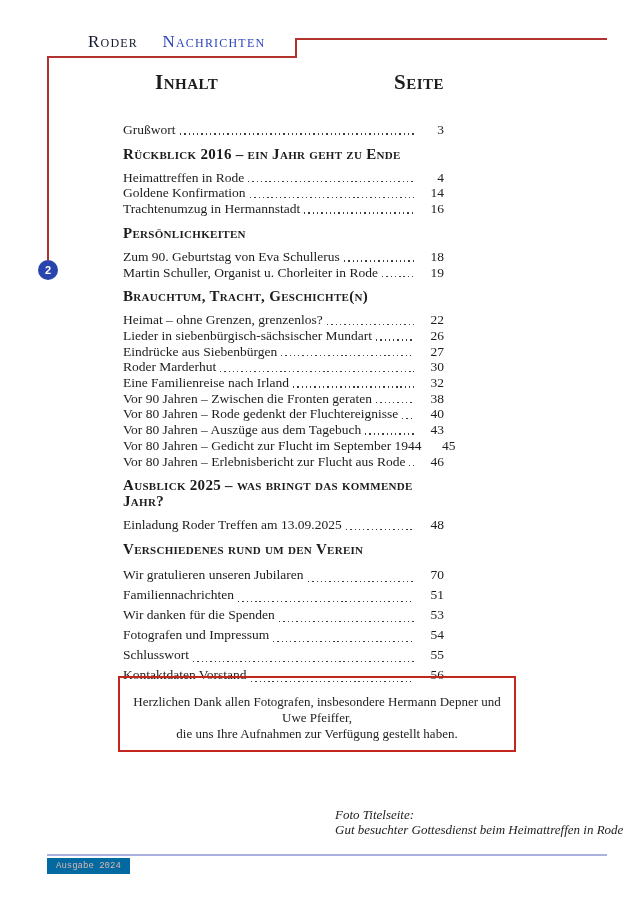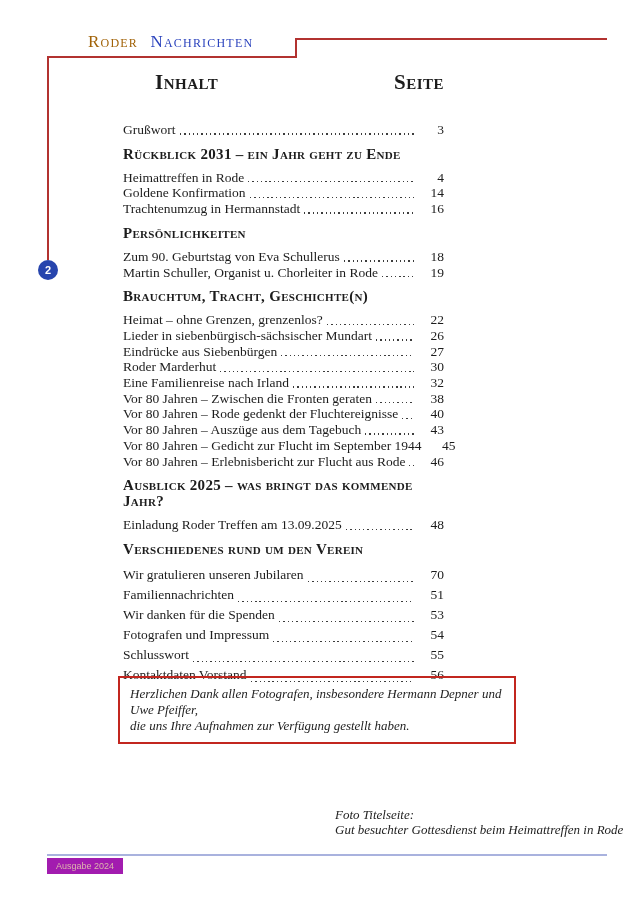--- a/index.html
+++ b/index.html
@@ -21,22 +21,22 @@
   .rule-bottom-h { left: 47px;  top: 56px; width: 250px; height: 2px; }
   .rule-step-v   { left: 295px; top: 38px; width: 2px;   height: 20px; }
   .rule-top-h    { left: 295px; top: 38px; width: 312px; height: 2px; }
 
   
   .brand {
     position: absolute; left: 88px; top: 32px;
     font-variant: small-caps; font-size: 17px; letter-spacing: 1.2px;
     white-space: nowrap;
   }
-  .brand .w1 { color: #a16207; }
-  .brand .w2 { color: #2b43bd; margin-left: 7px; }
+  .brand .w1 { color: #0f172a; }
+  .brand .w2 { color: #2b43bd; margin-left: 19px; }
 
   
   .page-marker {
     position: absolute; left: 38px; top: 260px;
     width: 20px; height: 20px; border-radius: 50%;
     background: #2745ad; color: #ffffff;
     font-family: "Liberation Sans", sans-serif;
     font-size: 11px; font-weight: bold;
     display: flex; align-items: center; justify-content: center;
   }
@@ -61,41 +61,41 @@
     flex: 1; height: 1.4px; align-self: flex-end;
     margin: 0 4px 3px 4px;
     background-image: repeating-linear-gradient(to right, #3c3c3c 0 1.3px, transparent 1.3px 4.3px);
   }
   .pg { min-width: 26px; text-align: right; }
 
   
   .thanks-box {
     position: absolute; left: 118px; top: 676px; width: 398px;
     border: 2px solid #c2261f;
-    padding: 8px 10px 8px;
-    font-style: italic; font-size: 13px; line-height: 16px;
-    color: #222222;
+    padding: 16px 10px 8px;
+    font-size: 13px; line-height: 16px;
+    text-align: center; color: #222222;
   }
 
   
   .photo-credit {
     position: absolute; left: 335px; top: 763px;
     font-style: italic; font-size: 13px; line-height: 15px;
     color: #222222; white-space: nowrap; margin-top: 44px;
   }
 
   
   .footer-line {
     position: absolute; left: 47px; top: 854px;
     width: 560px; height: 1.5px; background: #a9b2de;
   }
   .footer-badge {
     position: absolute; left: 47px; top: 858px;
-    background: #a21caf; color: #ddb6ae;
-    font-family: Liberation Sans, sans-serif;
+    background: #0369a1; color: #ddb6ae;
+    font-family: Liberation Mono, monospace;
     font-size: 9px; line-height: 12px;
     padding: 2px 9px 2px 9px; white-space: nowrap;
   }
 </style>
 </head>
 <body>
 
 <div class="page">
 
   <div class="rule rule-top-h"></div>
@@ -117,21 +117,21 @@
     </div>
     <div class="toc-body">
         <div class="toc-section">
           <div class="toc-row">
             <span class="toc-label">Grußwort</span>
             <span class="dots"></span>
             <span class="pg">3</span>
           </div>
         </div>
         <div class="toc-section">
-          <div class="toc-heading">Rückblick 2031 – ein Jahr geht zu Ende</div>
+          <div class="toc-heading">Rückblick 2016 – ein Jahr geht zu Ende</div>
           <div class="toc-row">
             <span class="toc-label">Heimattreffen in Rode</span>
             <span class="dots"></span>
             <span class="pg">4</span>
           </div>
           <div class="toc-row">
             <span class="toc-label">Goldene Konfirmation</span>
             <span class="dots"></span>
             <span class="pg">14</span>
           </div>
@@ -175,21 +175,21 @@
             <span class="toc-label">Roder Marderhut</span>
             <span class="dots"></span>
             <span class="pg">30</span>
           </div>
           <div class="toc-row">
             <span class="toc-label">Eine Familienreise nach Irland</span>
             <span class="dots"></span>
             <span class="pg">32</span>
           </div>
           <div class="toc-row">
-            <span class="toc-label">Vor 80 Jahren – Zwischen die Fronten geraten</span>
+            <span class="toc-label">Vor 90 Jahren – Zwischen die Fronten geraten</span>
             <span class="dots"></span>
             <span class="pg">38</span>
           </div>
           <div class="toc-row">
             <span class="toc-label">Vor 80 Jahren – Rode gedenkt der Fluchtereignisse</span>
             <span class="dots"></span>
             <span class="pg">40</span>
           </div>
           <div class="toc-row">
             <span class="toc-label">Vor 80 Jahren – Auszüge aus dem Tagebuch</span>

